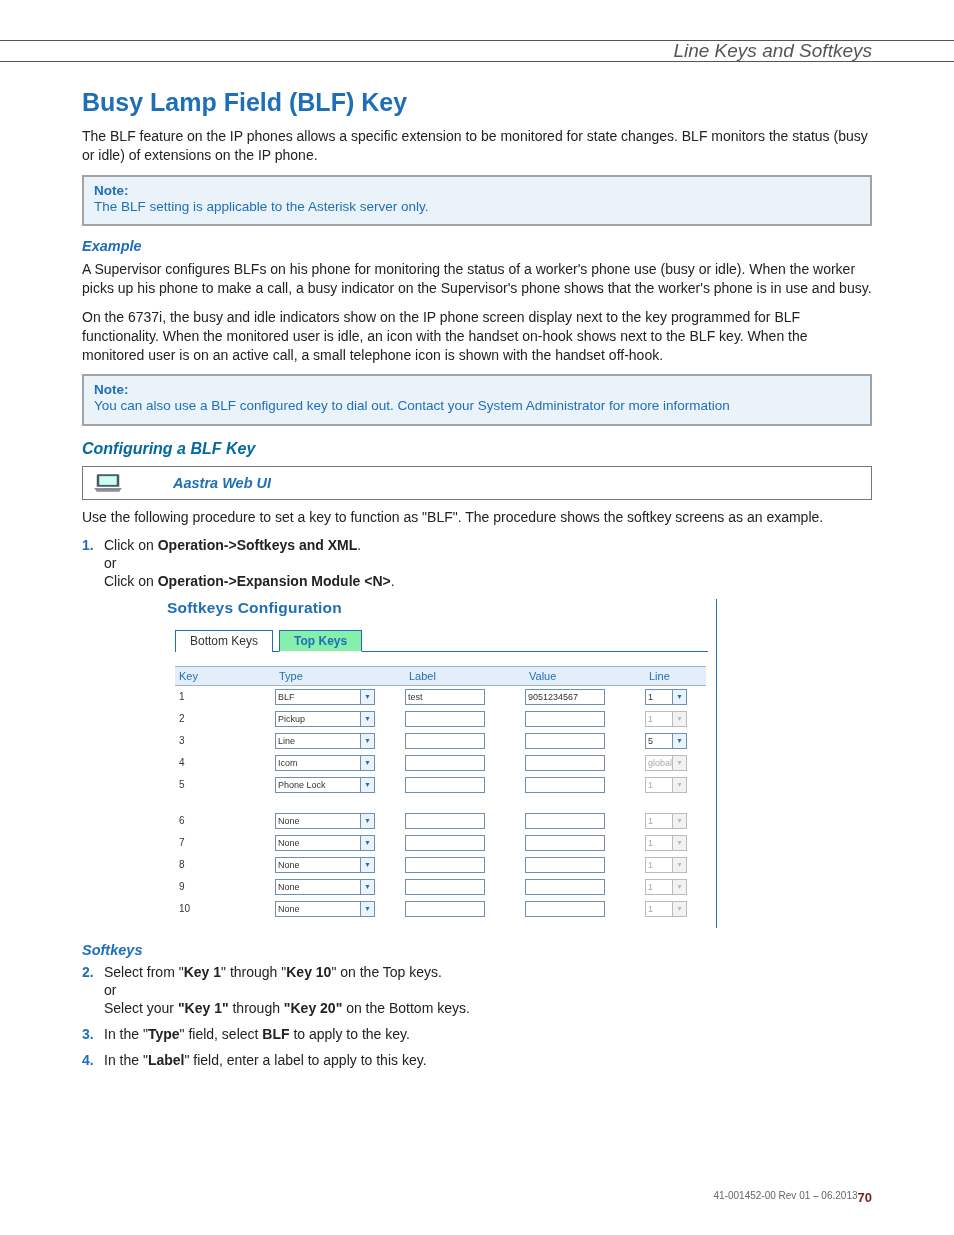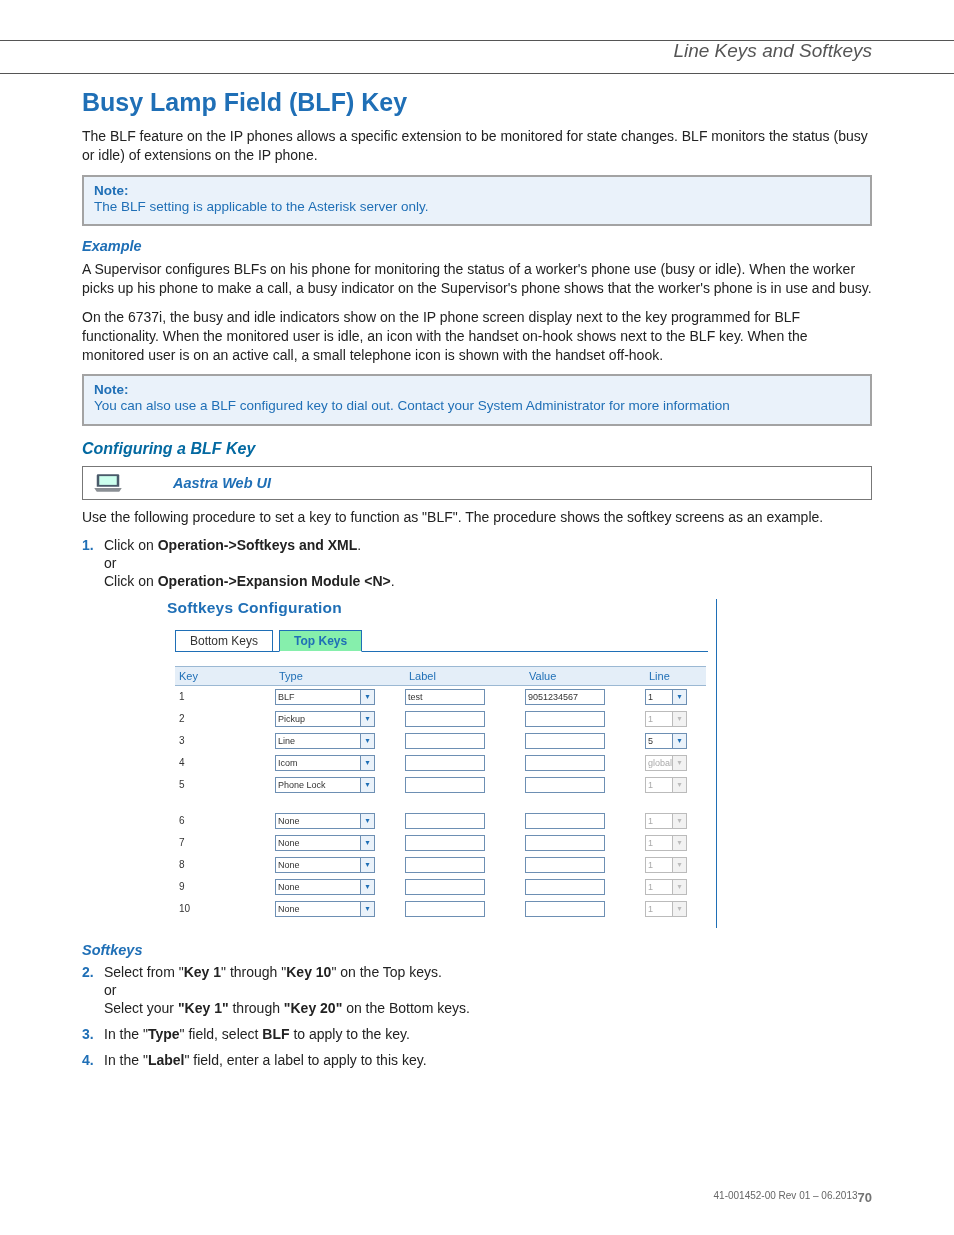--- a/index.html
+++ b/index.html
@@ -9,21 +9,21 @@
     font-family: "Segoe UI", "Myriad Pro", sans-serif;
     background: #fff;
     color: #222;
     position: relative;
   }
   .header-band {
     position: absolute;
     top: 40px; left: 0; right: 0;
     border-top: 1px solid #555;
     border-bottom: 1px solid #555;
-    height: 34px;
+    height: 22px;
     text-align: right;
     padding-right: 82px;
     font-style: italic;
     color: #555;
     font-size: 19px;
     line-height: 20px;
   }
   .content {
     position: absolute;
     top: 88px;
@@ -120,21 +120,20 @@
     color: #1f6fb6;
     font-weight: 700;
     font-size: 15.5px;
     margin: 4px 0 12px 10px;
     letter-spacing: .2px;
   }
   .tabs-row {
     display:flex;
     border-bottom: 1px solid #1f6fb6;
     margin: 0 8px 0 18px;
-    align-items: center;
   }
   .tab {
     border: 1px solid #1f6fb6;
     border-bottom: none;
     padding: 3px 14px;
     font-size: 12px;
     color: #1f6fb6;
     margin-right: 6px;
     position: relative;
     top: 1px;
@@ -194,21 +193,21 @@
   .line-sel { width: 42px; }
   .footer {
     position:absolute;
     bottom: 30px;
     left: 82px; right: 82px;
     display:flex;
     justify-content: flex-end;
     font-size: 10px;
     color: #666;
   }
-  .footer .pnum { color:#737373; font-weight:700; font-size:13px; }
+  .footer .pnum { color:#7f1d1d; font-weight:700; font-size:13px; }
 </style>
 </head>
 <body>
 
 <div class="header-band">
   <span>Line Keys and Softkeys</span>
 </div>
 
 <div class="content">
 

